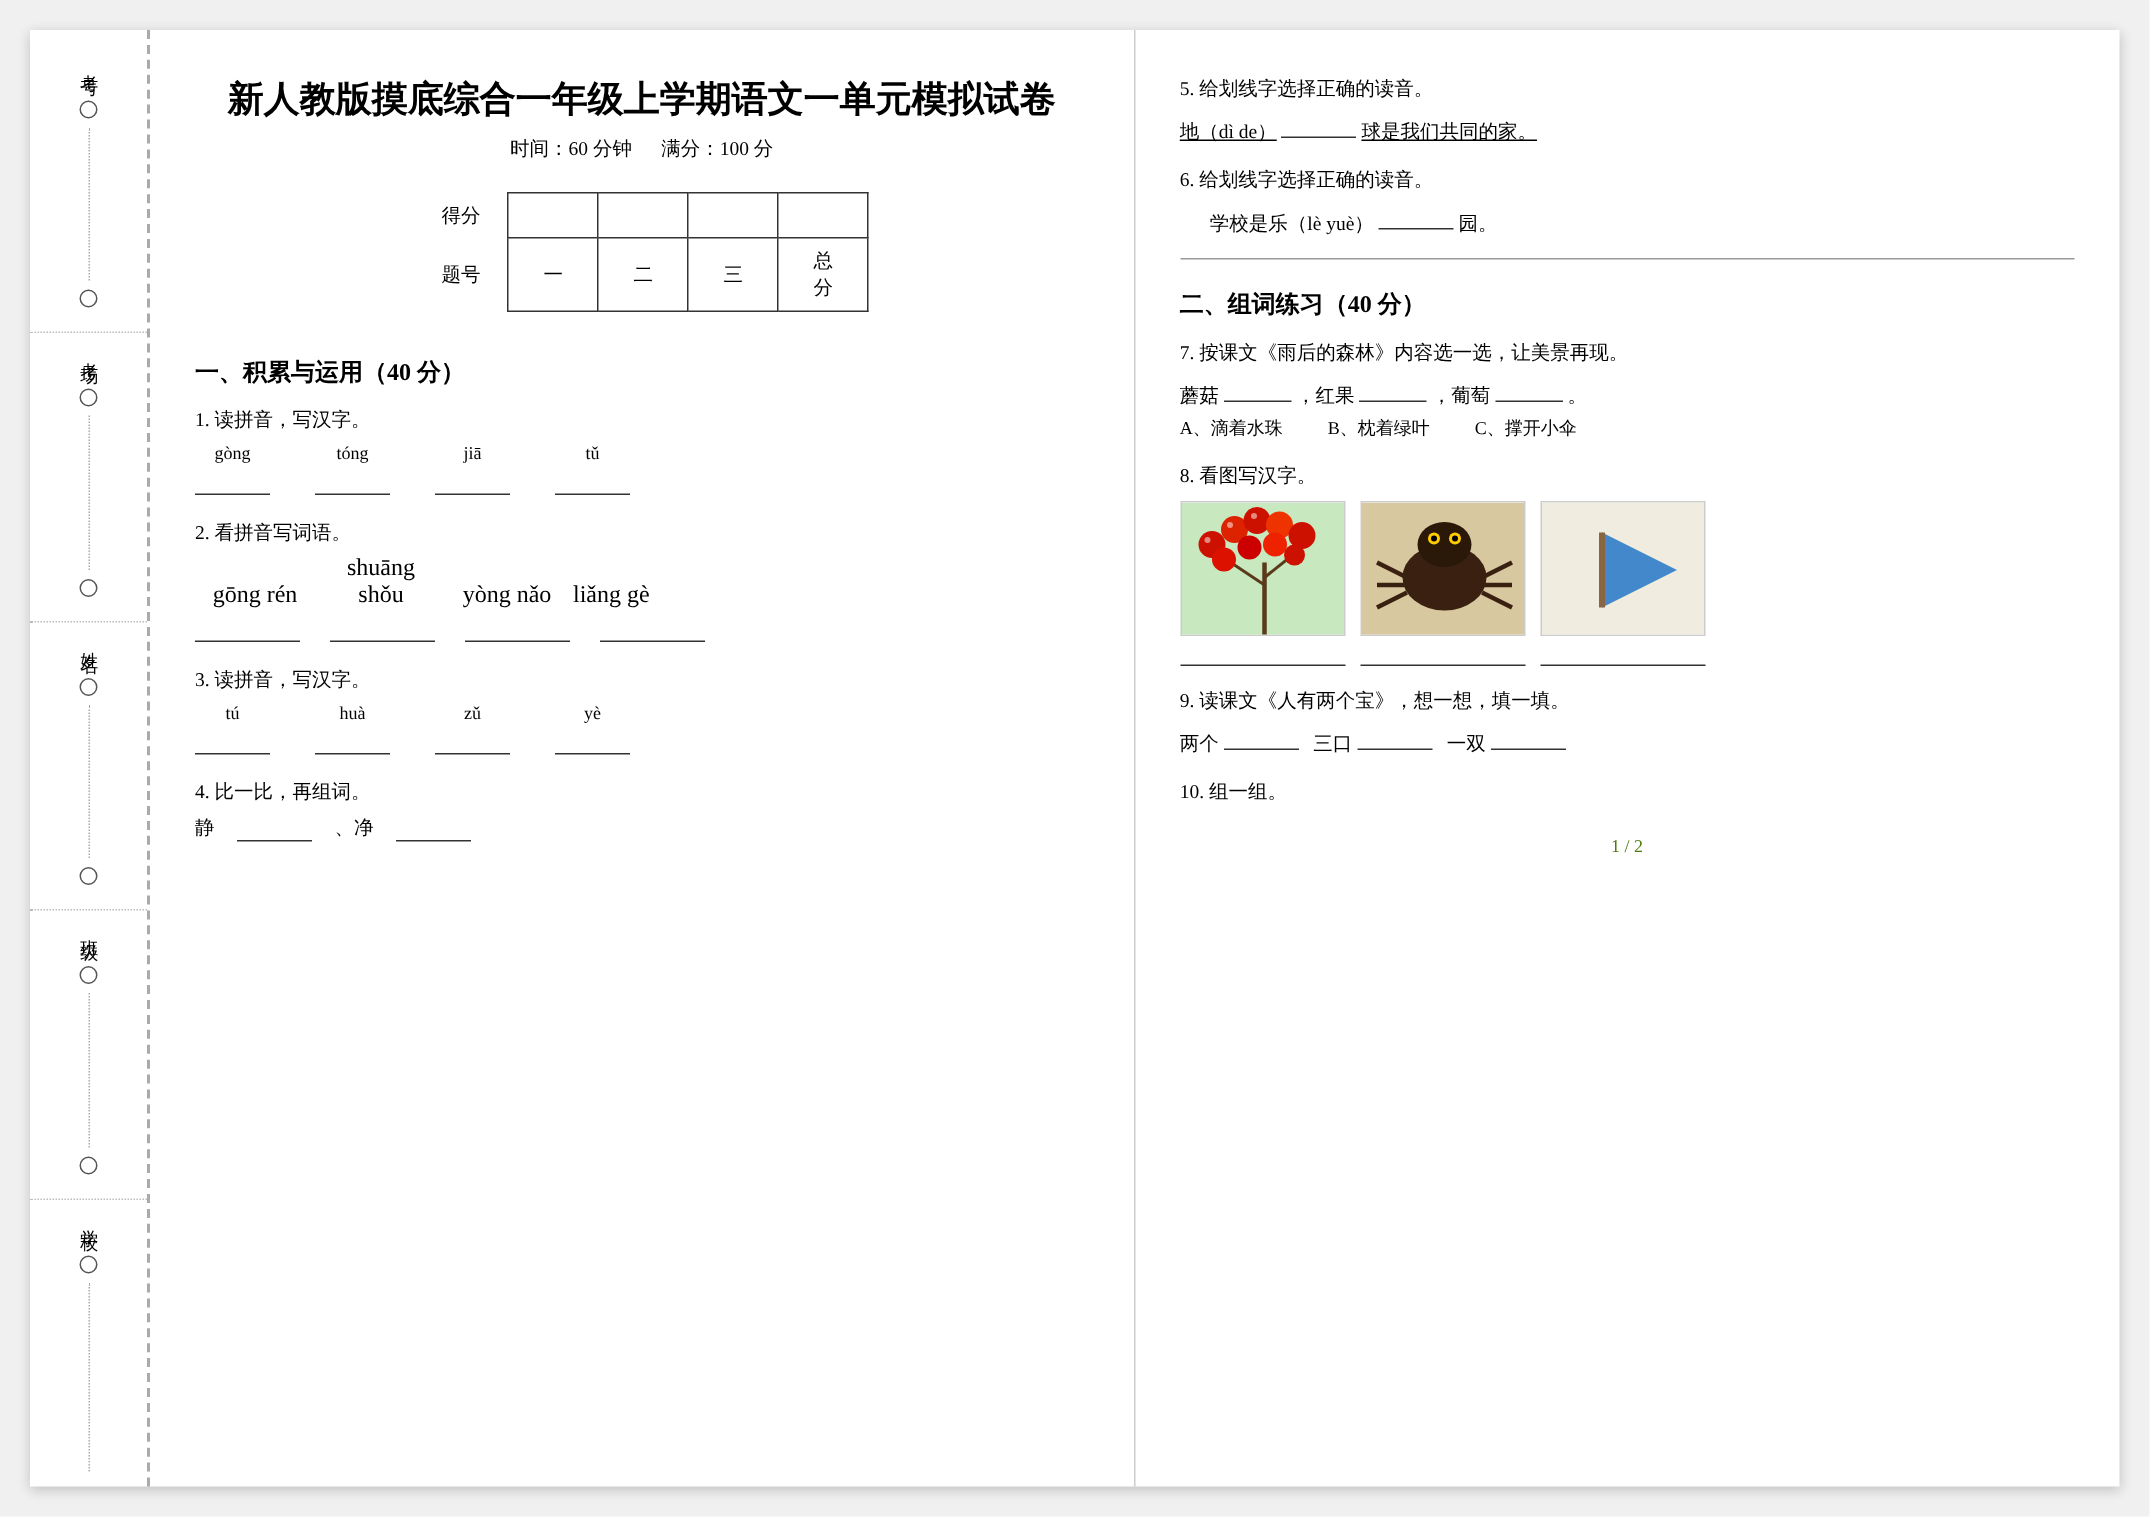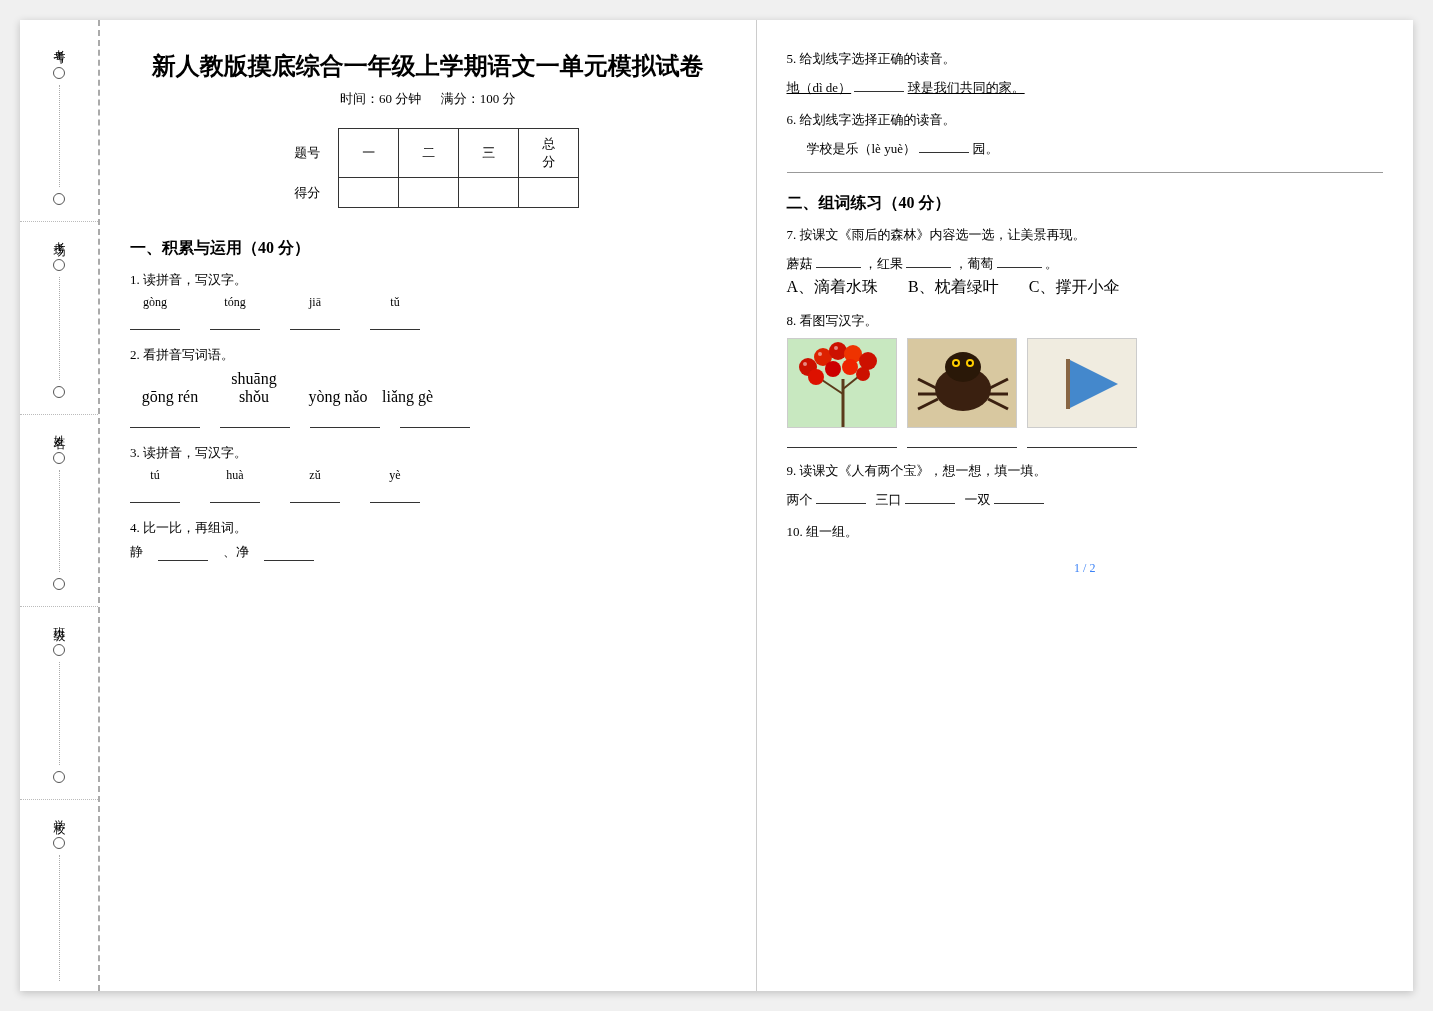--- a/index.html
+++ b/index.html
@@ -110,21 +110,21 @@
       font-size: 13px;
     }
     .right-question-title {
       margin-bottom: 6px;
     }
 
     .choice-options {
       display: flex;
       gap: 30px;
       margin-top: 4px;
-      font-size: 16px;
+      font-size: 12px;
     }
 
     .images-row {
       display: flex;
       gap: 10px;
       margin: 8px 0;
       align-items: flex-end;
     }
     .image-box {
       width: 110px;
@@ -137,21 +137,21 @@
     .image-label {
       border-bottom: 1px solid #333;
       width: 110px;
       height: 16px;
       margin-top: 4px;
     }
 
     .page-number {
       text-align: center;
       font-size: 12px;
-      color: #3b82f6;
+      color: #4d7c0f;
       margin-top: 20px;
     }
     .circle-dot {
       width: 12px;
       height: 12px;
       border: 1px solid #555;
       border-radius: 50%;
       margin: 6px 0;
     }
 
@@ -216,32 +216,32 @@
       <div class="exam-title">新人教版摸底综合一年级上学期语文一单元模拟试卷</div>
       <div class="exam-info">
         <span>时间：60 分钟</span>
         &nbsp;&nbsp;&nbsp;&nbsp;
         <span>满分：100 分</span>
       </div>
 
       <table class="score-table">
         <tbody>
             <tr>
+          <td>得分</td>
+          <td style="border:1px solid #333; height:30px;"></td>
+          <td style="border:1px solid #333; height:30px;"></td>
+          <td style="border:1px solid #333; height:30px;"></td>
+          <td style="border:1px solid #333; height:30px;"></td>
+        </tr>
+        <tr>
           <td>题号</td>
           <td style="border:1px solid #333; width:60px; height:30px;">一</td>
           <td style="border:1px solid #333; width:60px; height:30px;">二</td>
           <td style="border:1px solid #333; width:60px; height:30px;">三</td>
           <td style="border:1px solid #333; width:60px; height:30px;">总分</td>
-        </tr>
-        <tr>
-          <td>得分</td>
-          <td style="border:1px solid #333; height:30px;"></td>
-          <td style="border:1px solid #333; height:30px;"></td>
-          <td style="border:1px solid #333; height:30px;"></td>
-          <td style="border:1px solid #333; height:30px;"></td>
         </tr>
       </tbody>
         </table>
 
       <div style="margin-top: 30px;">
         <div class="section-title">一、积累与运用（40 分）</div>
 
         <div class="question">
           <div class="question-title">1.  读拼音，写汉字。</div>
           <div class="pinyin-row">

